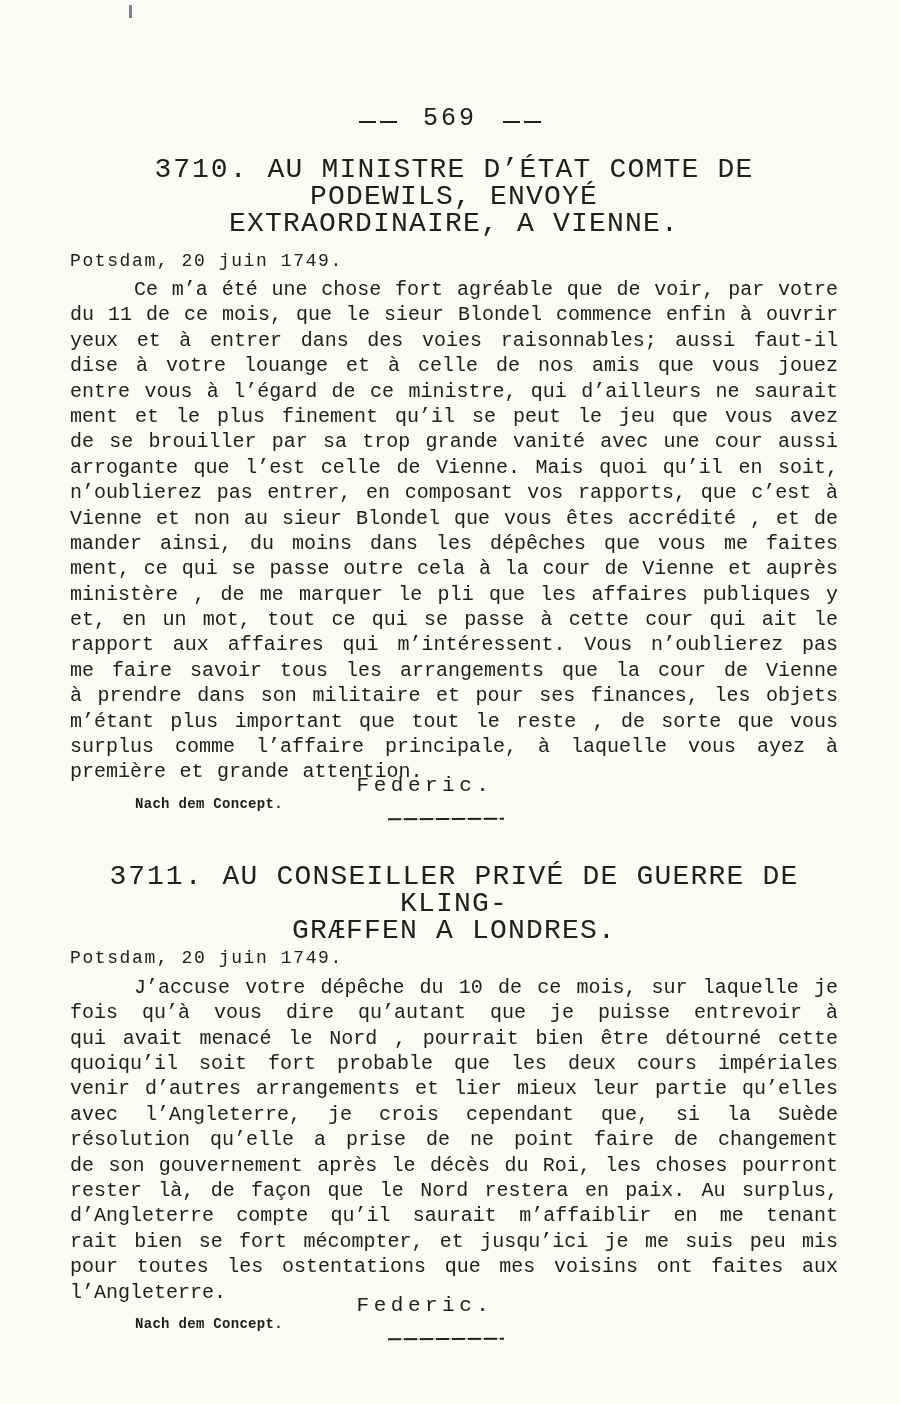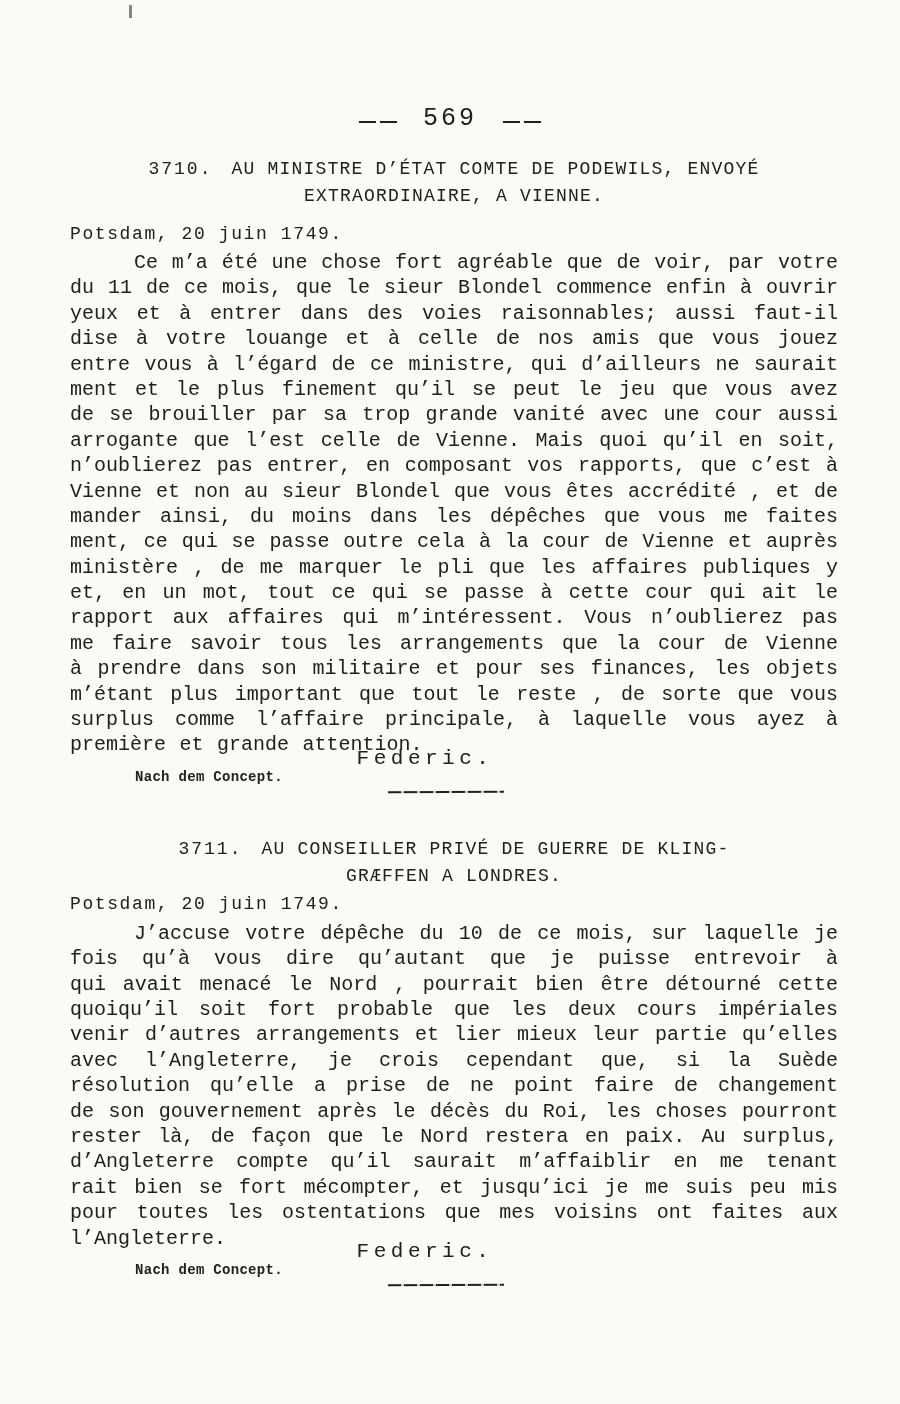--- a/index.html
+++ b/index.html
@@ -41,21 +41,21 @@
   }
   .dash {
     width: 38px; height: 2px;
     margin-bottom: 9px;
     background: linear-gradient(90deg, var(--ink) 0 44%, transparent 44% 56%, var(--ink) 56% 100%);
   }
 
   .letter-title {
     font-weight: normal;
     text-align: center;
-    font-size: 18px;
+    font-size: 28px;
     line-height: 27px;
     letter-spacing: 1.2px;
   }
   .letter-1 .letter-title { margin-top: 24px; }
   .letter-2 .letter-title { margin-top: 43px; }
   .title-line { display: block; }
   .letter-number { margin-right: 19px; letter-spacing: 2px; }
 
   .dateline {
     text-align: left;

